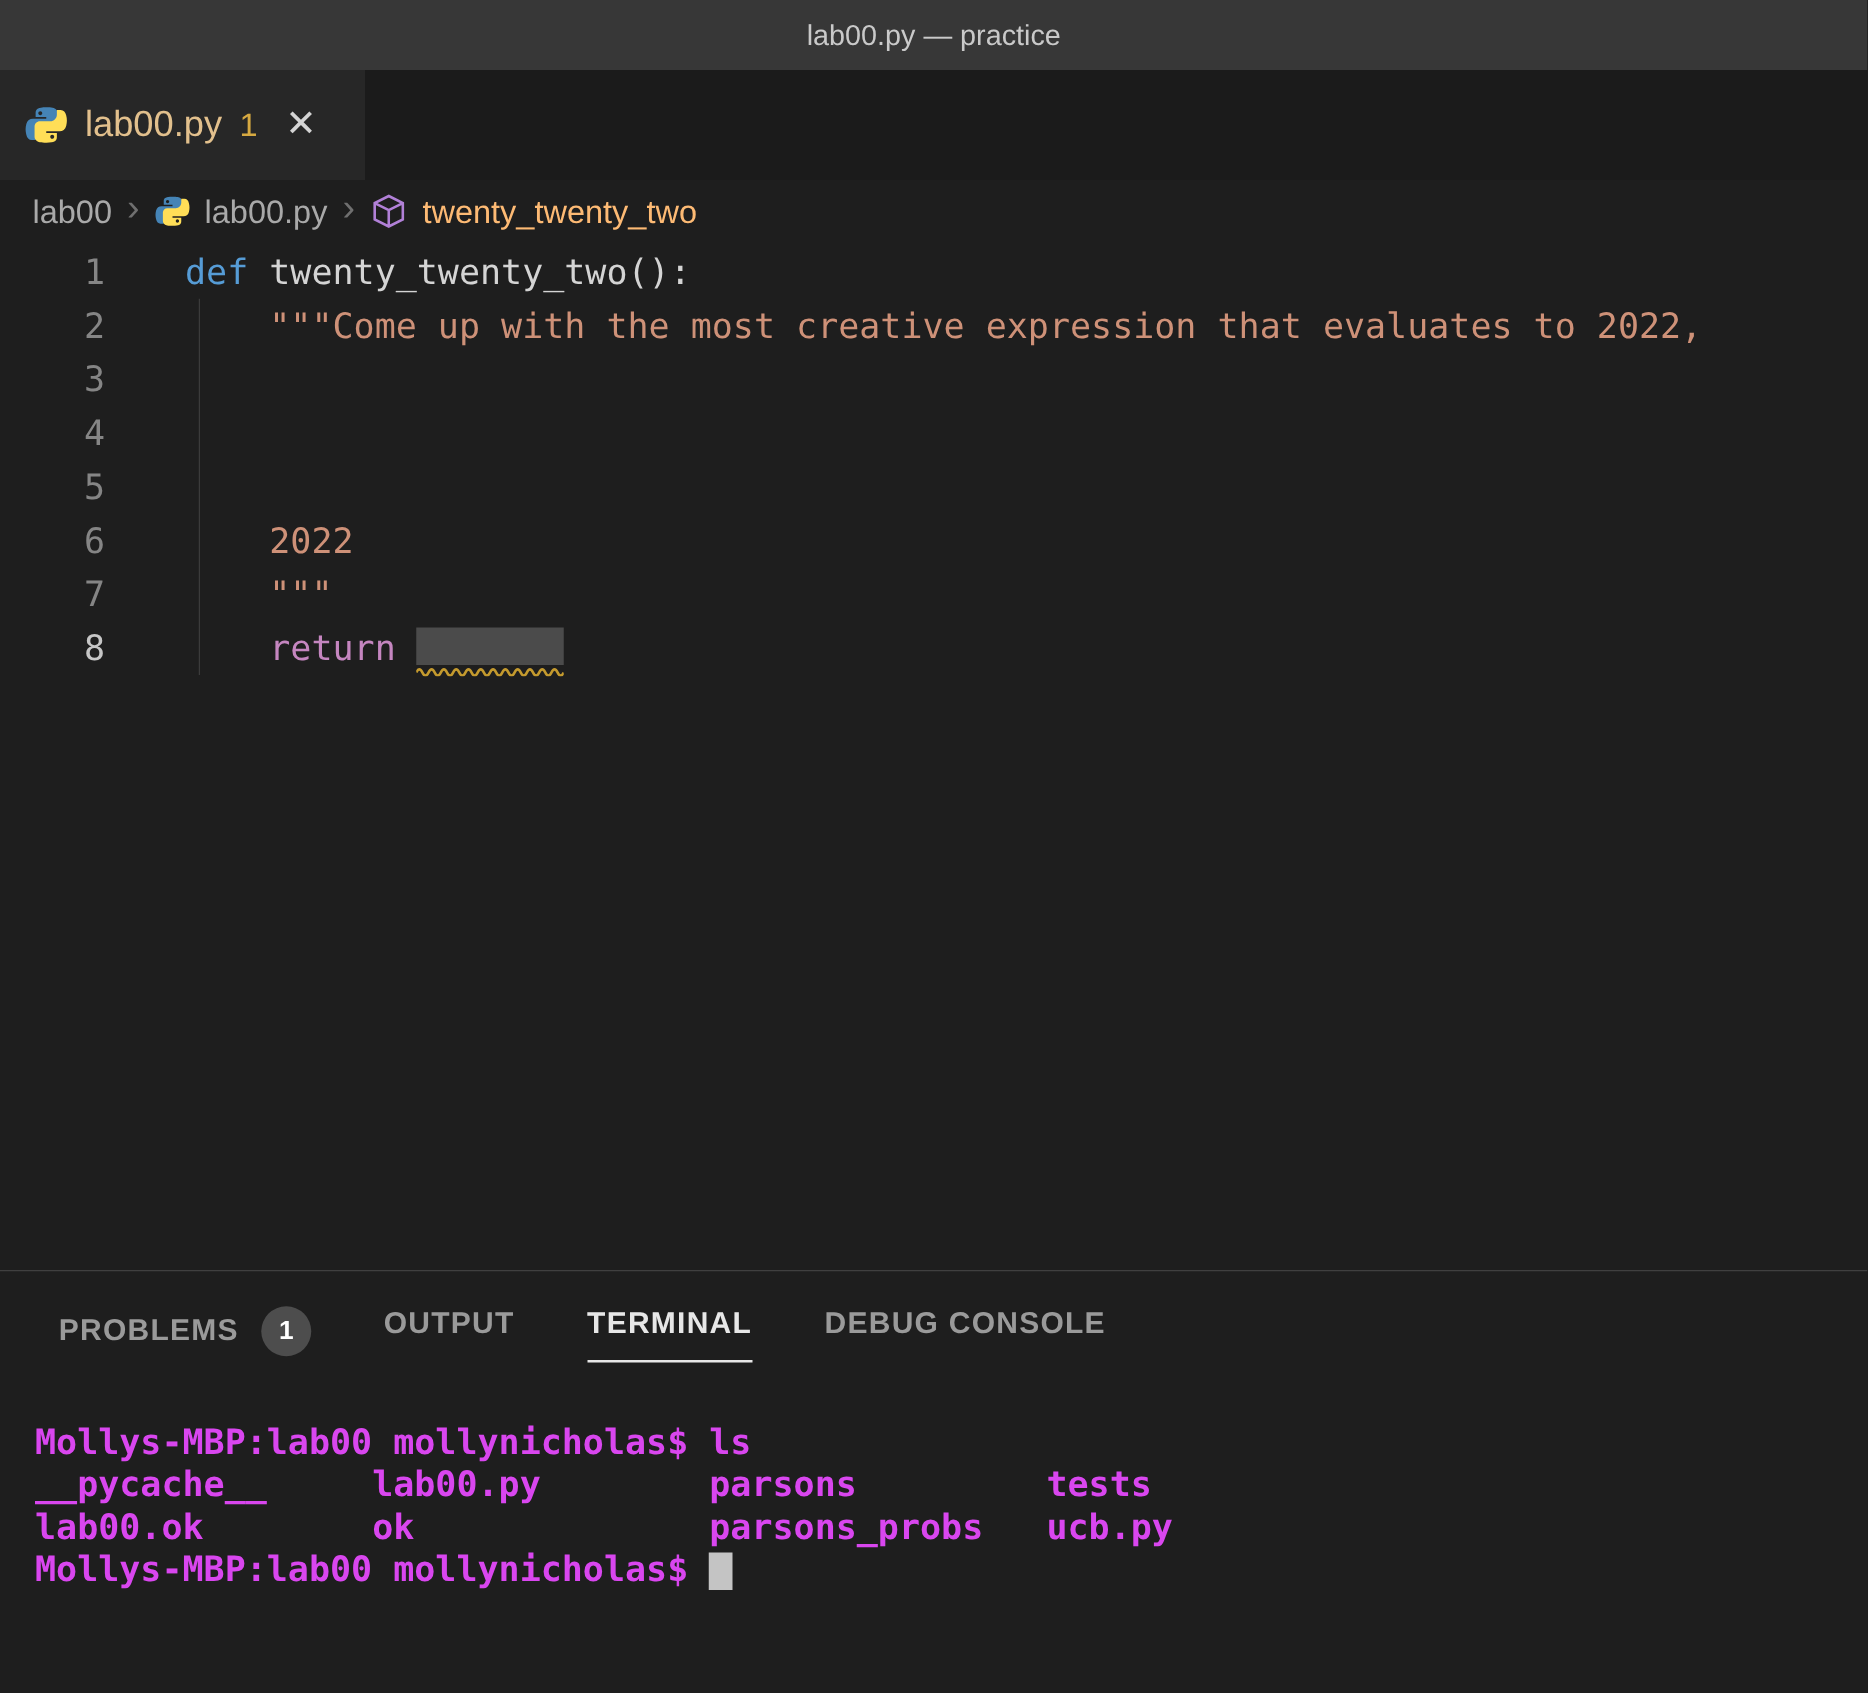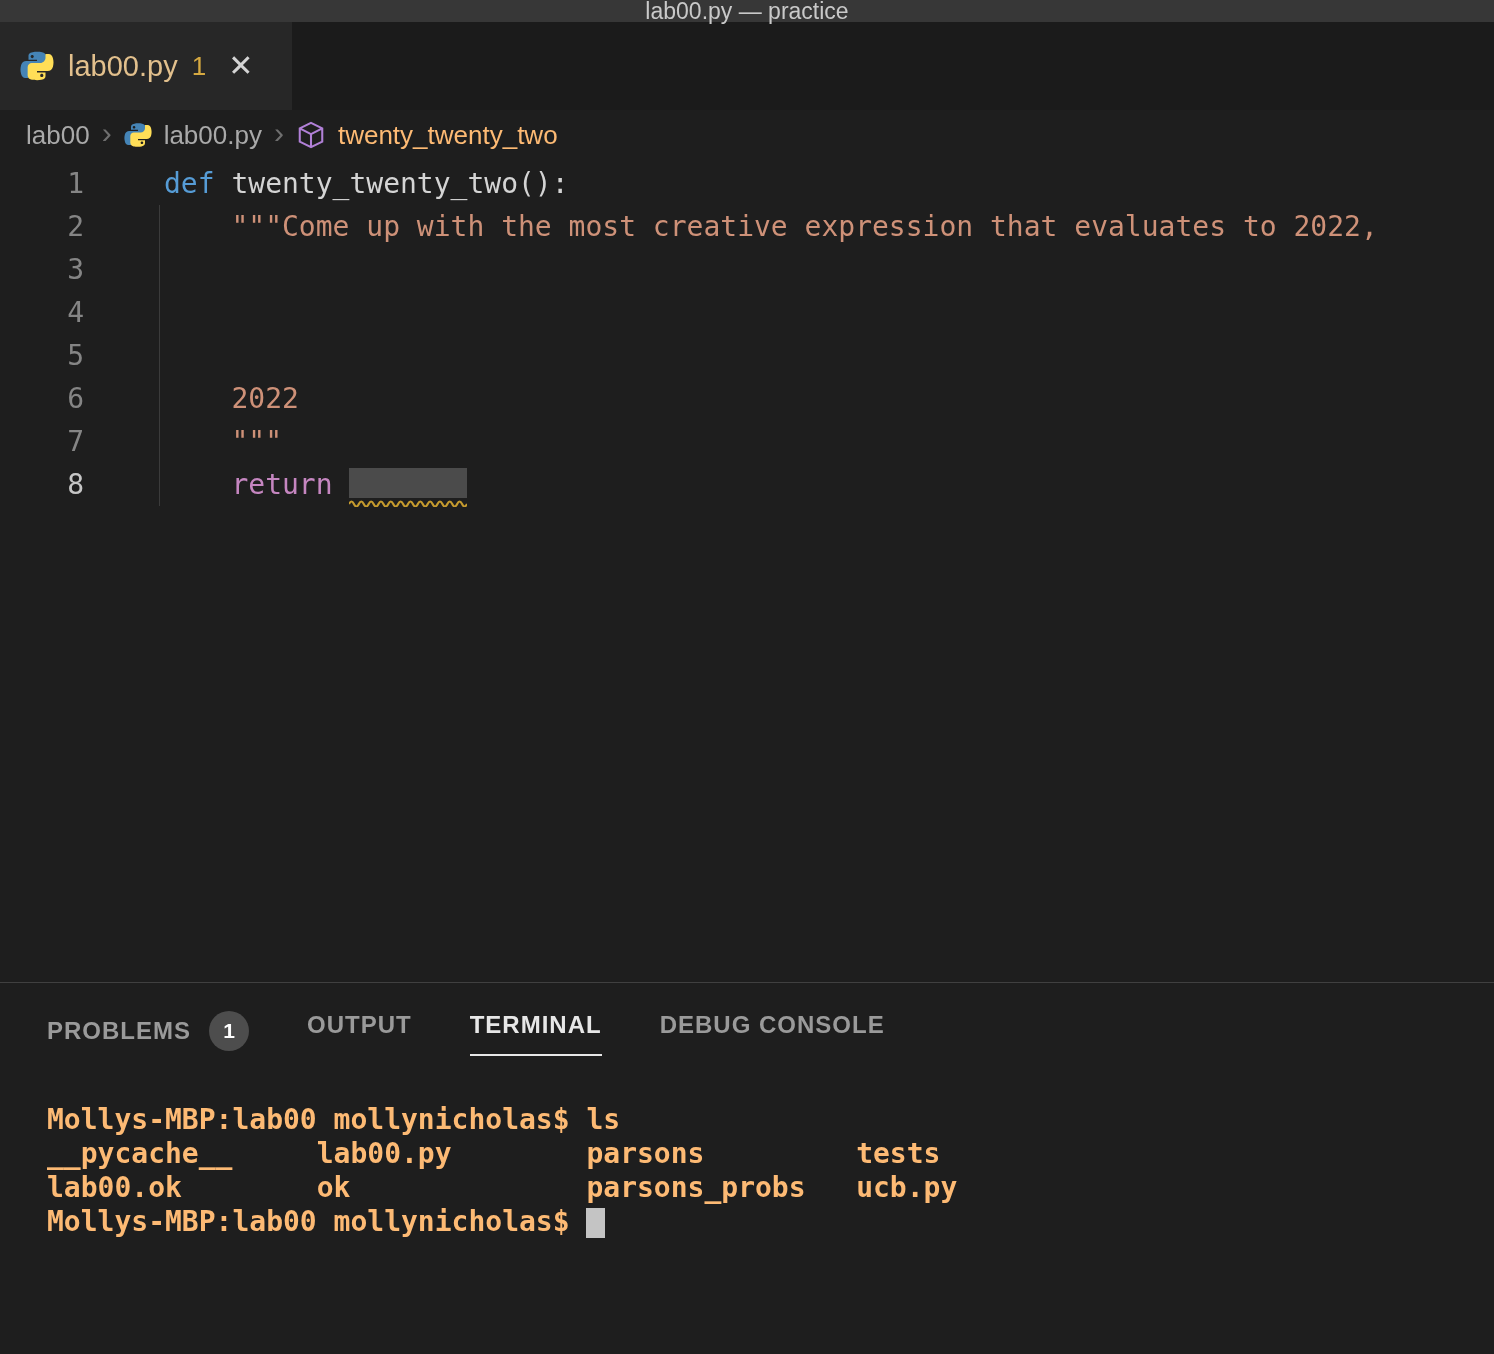--- a/index.html
+++ b/index.html
@@ -1,20 +1,20 @@
 <!DOCTYPE html>
 <html><head>
 <meta charset="utf-8">
 <style>
   * { margin:0; padding:0; box-sizing:border-box; }
   html,body { width:1494px; height:1354px; background:#1e1e1e; overflow:hidden;
               font-family:"Liberation Sans", sans-serif; }
 
   
-  .titlebar { height:22px; background:#373737; display:flex; align-items:center;
+  .titlebar { height:56px; background:#373737; display:flex; align-items:center;
               justify-content:center; color:#c9c9c9; font-size:23px; }
 
   
   .tabstrip { height:88px; background:#1b1b1b; display:flex; align-items:stretch; }
   .tab { width:292px; background:#272727; display:flex; align-items:center;
          padding:0 20px; gap:14px; cursor:pointer; }
   .tab-filename { color:#e2c08d; font-size:29px; }
   .tab-badge { color:#d6a941; font-size:26px; }
   .tab-close { color:#d4d4d4; font-size:30px; margin-left:8px; line-height:1; }
 
@@ -25,21 +25,21 @@
   .icon-wrap { display:flex; align-items:center; }
 
   
   .editor { position:relative; height:822px; background:#1e1e1e; padding-top:2px; }
   .indent-guide { position:absolute; left:159px; top:45px; width:1px; height:301px;
                   background:#3b3b3b; }
   .line { display:flex; height:43px; line-height:43px;
           font-family:"DejaVu Sans Mono", monospace; font-size:28px; }
   .ln { width:110px; text-align:right; padding-right:26px; color:#858585; flex:none; }
   .ln-active { color:#c6c6c6; }
-  .code { margin-left:54px; white-space:pre;text-align:right; }
+  .code { margin-left:38px; white-space:pre;text-align:right; }
   .tok-kw    { color:#569cd6; }
   .tok-ctrl  { color:#c586c0; }
   .tok-str   { color:#ce9178; }
   .tok-call  { color:#dcdcaa; }
   .tok-plain { color:#d4d4d4; }
   .selbox { display:inline-block; position:relative; width:118px; height:30px;
             background:#4b4b4b; vertical-align:middle; margin-top:-6px; }
   .squiggle { position:absolute; left:0; bottom:-9px; }
 
   
@@ -48,22 +48,22 @@
                 padding:28px 0 0 47px; height:84px;font-weight:bold; }
   .ptab { display:flex; align-items:center; gap:18px; color:#9a9a9a; font-size:24px;
           letter-spacing:1px; padding-bottom:15px; border-bottom:2px solid transparent;
           cursor:pointer; }
   .ptab-active { color:#e7e7e7; border-bottom-color:#e7e7e7; }
   .pbadge { width:40px; height:40px; border-radius:50%; background:#4d4d4d; color:#ffffff;
             display:flex; align-items:center; justify-content:center; font-size:21px;
             letter-spacing:0; }
 
   
-  .terminal { padding:36px 0 0 47px; font-family:"DejaVu Sans Mono", monospace;
-              font-size:28px; font-weight:bold; color:#fdba74; }
+  .terminal { padding:36px 0 0 28px; font-family:"DejaVu Sans Mono", monospace;
+              font-size:28px; font-weight:bold; color:#d946ef; }
   .tline { white-space:pre; height:34px; line-height:34px; }
   .tcursor { display:inline-block; width:19px; height:30px; background:#c4c4c4;
              vertical-align:text-bottom; }
 </style>
 </head>
 <body>
 
 <div class="titlebar">
   <span>lab00.py — practice</span>
 </div>

